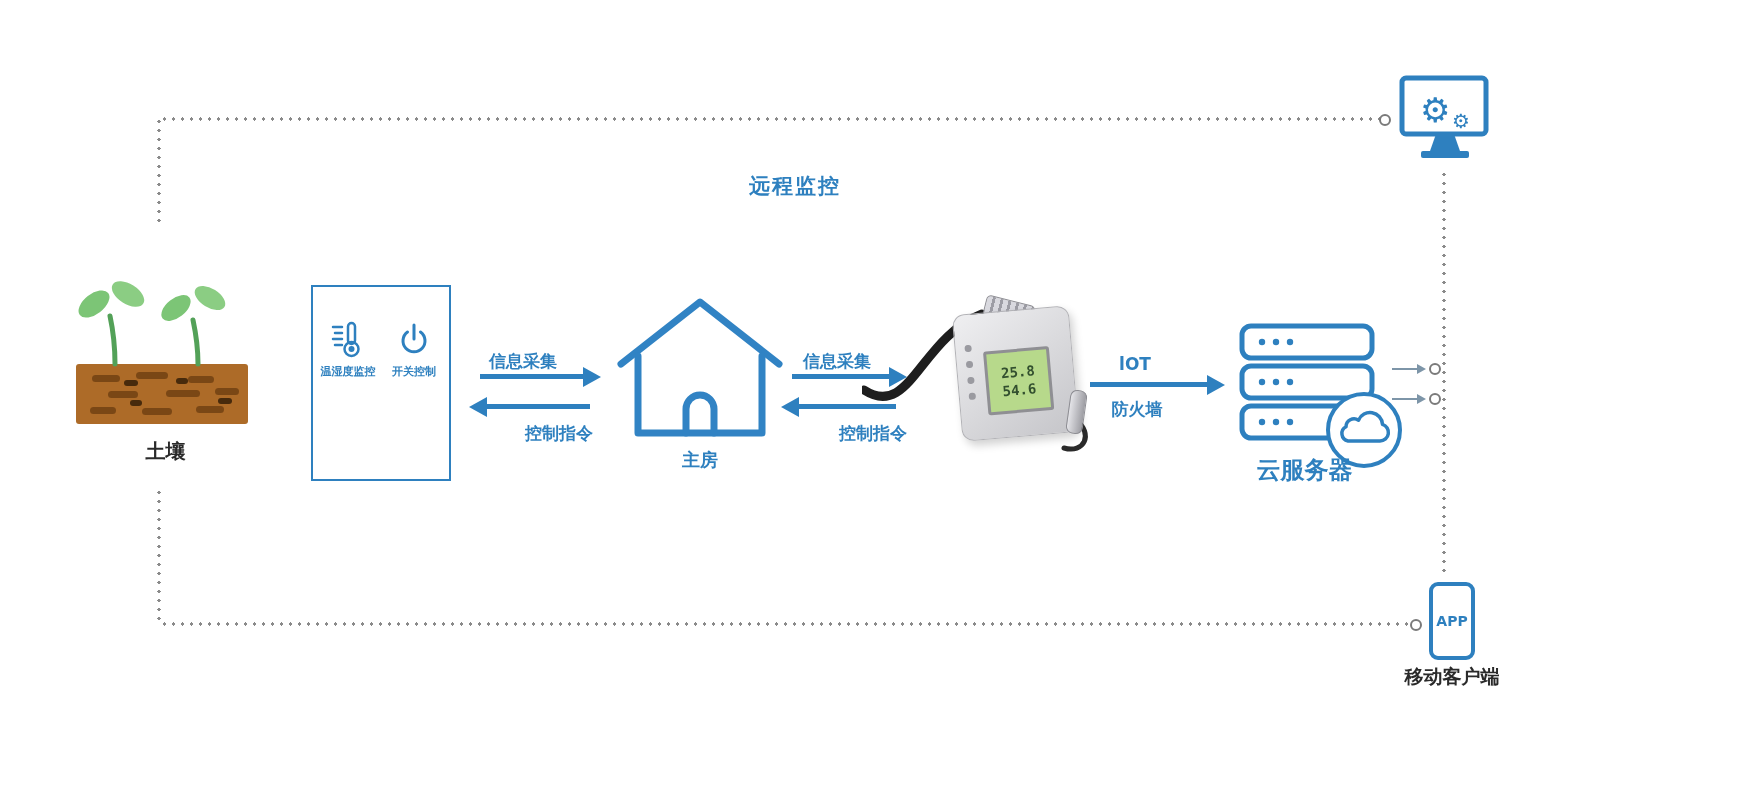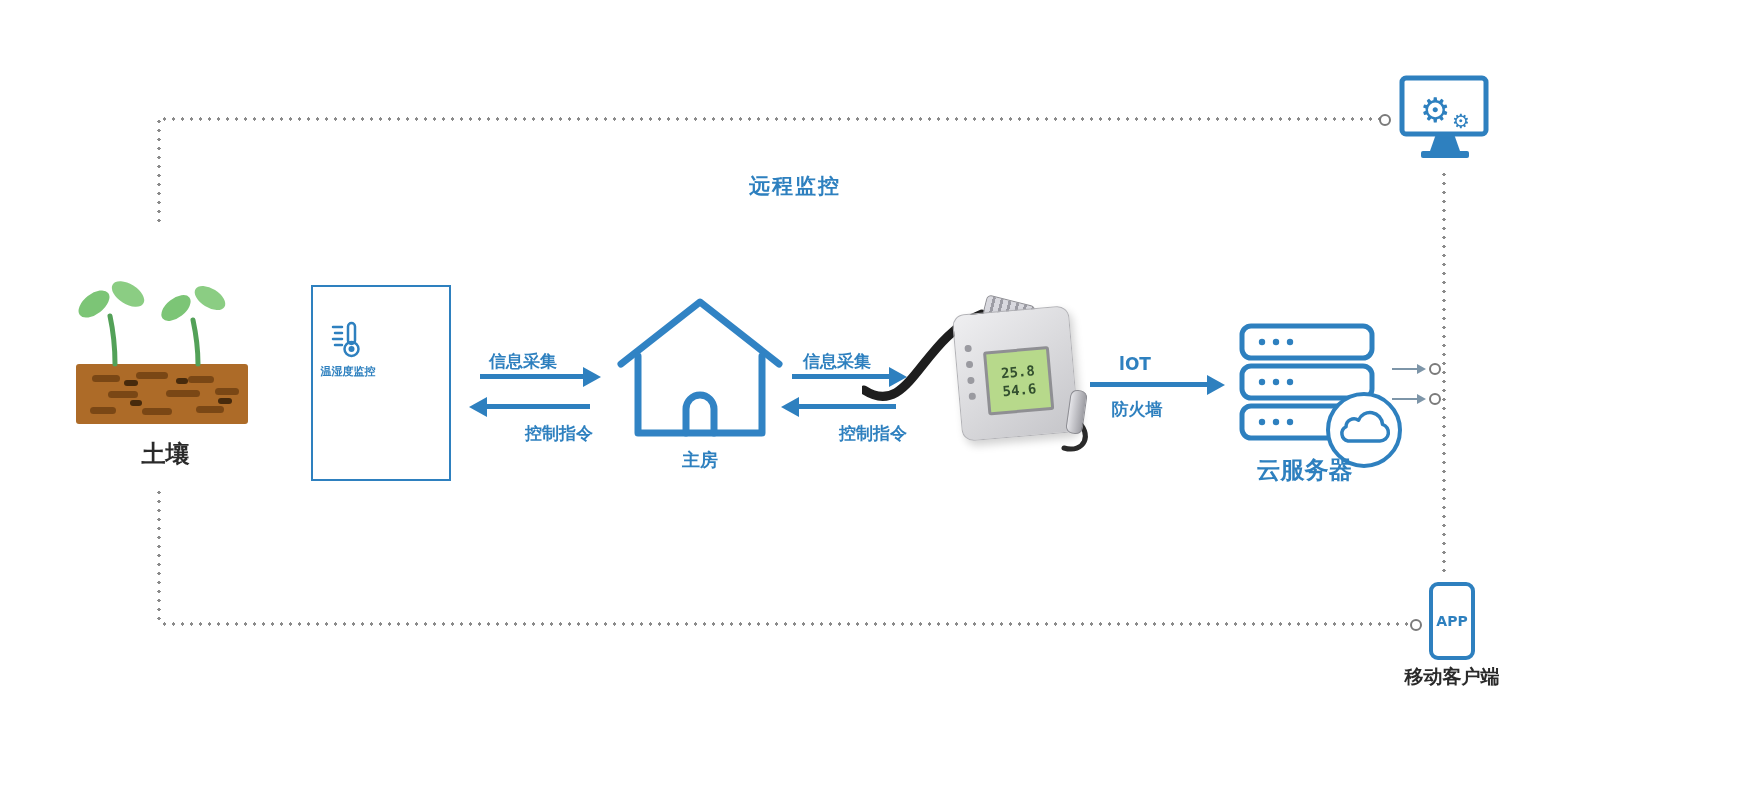--- a/index.html
+++ b/index.html
@@ -97,36 +97,43 @@
     </g>
 
     <path d="M45 106 C45 86 43 72 40 58" stroke="#53A158" stroke-width="5" fill="none" stroke-linecap="round"></path>
     <ellipse cx="24" cy="46" rx="18" ry="10" fill="#7CC576" transform="rotate(-38 24 46)"></ellipse>
     <ellipse cx="58" cy="36" rx="18" ry="10" fill="#8BCD83" transform="rotate(32 58 36)"></ellipse>
 
     <path d="M128 106 C128 88 126 76 123 62" stroke="#53A158" stroke-width="5" fill="none" stroke-linecap="round"></path>
     <ellipse cx="106" cy="50" rx="17" ry="9.5" fill="#7CC576" transform="rotate(-38 106 50)"></ellipse>
     <ellipse cx="140" cy="40" rx="17" ry="9.5" fill="#8BCD83" transform="rotate(32 140 40)"></ellipse>
   </svg>
-  <div class="dark-label" style="left:118px;top:438px;width:95px;font-size:24px;">土壤</div>
+  <div class="dark-label" style="left:118px;top:438px;width:95px;font-size:20px;">土壤</div>
 
   <div class="panel">
     <div class="panel-cell">
       <svg width="42" height="42" viewBox="0 0 42 42">
         <g stroke="#2E80BF" stroke-width="2.5" stroke-linecap="round">
           <line x1="6" y1="9" x2="15" y2="9"></line>
             <line x1="8" y1="15" x2="15" y2="15"></line>
           <line x1="6" y1="21" x2="15" y2="21"></line>
             <line x1="8" y1="27" x2="15" y2="27"></line>
         </g>
         <rect x="21" y="5" width="7" height="21" rx="3.5" fill="none" stroke="#2E80BF" stroke-width="2.5"></rect>
         <circle cx="24.5" cy="31" r="7" fill="none" stroke="#2E80BF" stroke-width="2.5"></circle>
         <circle cx="24.5" cy="31" r="3" fill="#2E80BF"></circle>
       </svg>
       <span class="lbl">温湿度监控</span>
+    </div>
+    <div class="panel-cell">
+      <svg width="42" height="42" viewBox="0 0 42 42">
+        <path d="M14.5 14 A11 11 0 1 0 27.5 14" fill="none" stroke="#2E80BF" stroke-width="3" stroke-linecap="round"></path>
+        <line x1="21" y1="7" x2="21" y2="21" stroke="#2E80BF" stroke-width="3" stroke-linecap="round"></line>
+      </svg>
+      <span class="lbl">开关控制</span>
     </div>
   </div>
 
   <div class="blue-label" style="left:468px;top:350px;width:110px;">信息采集</div>
   <div class="arrow head-r" style="left:480px;top:374px;width:104px;"></div>
   <div class="arrow head-l" style="left:486px;top:404px;width:104px;"></div>
   <div class="blue-label" style="left:504px;top:422px;width:110px;">控制指令</div>
 
   <svg style="position:absolute;left:612px;top:290px;" width="176" height="156" viewBox="0 0 176 156">
     <g fill="none" stroke="#3183C4" stroke-width="7" stroke-linecap="round" stroke-linejoin="round">

